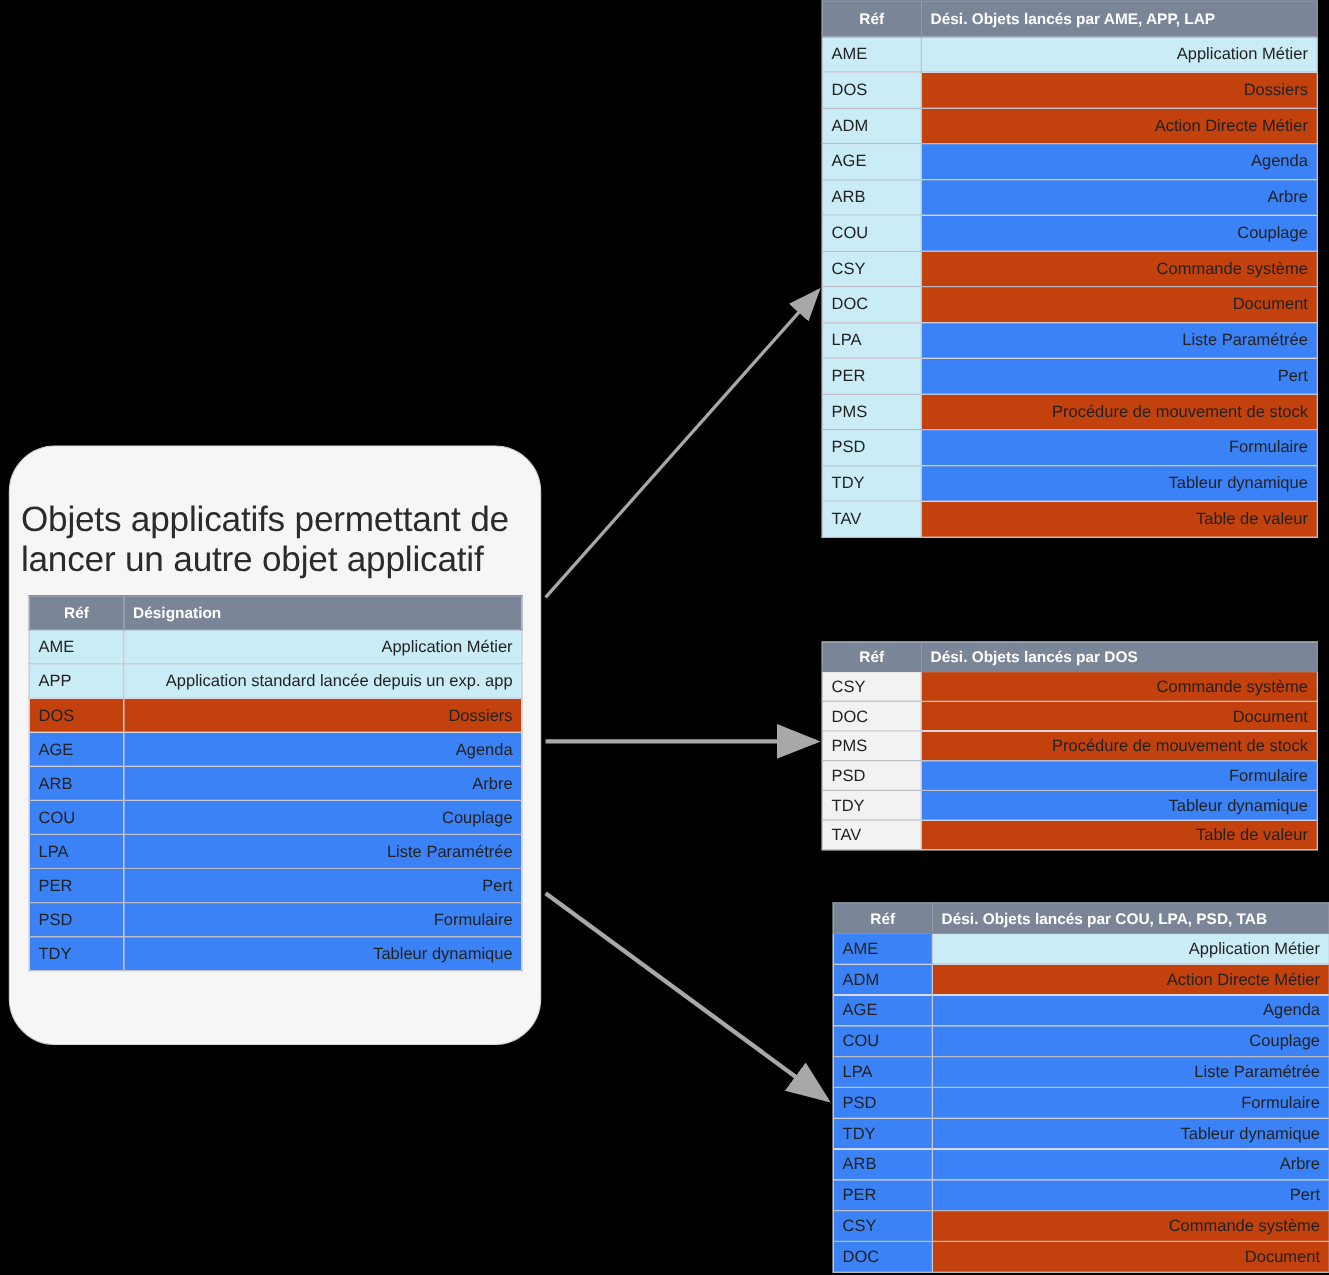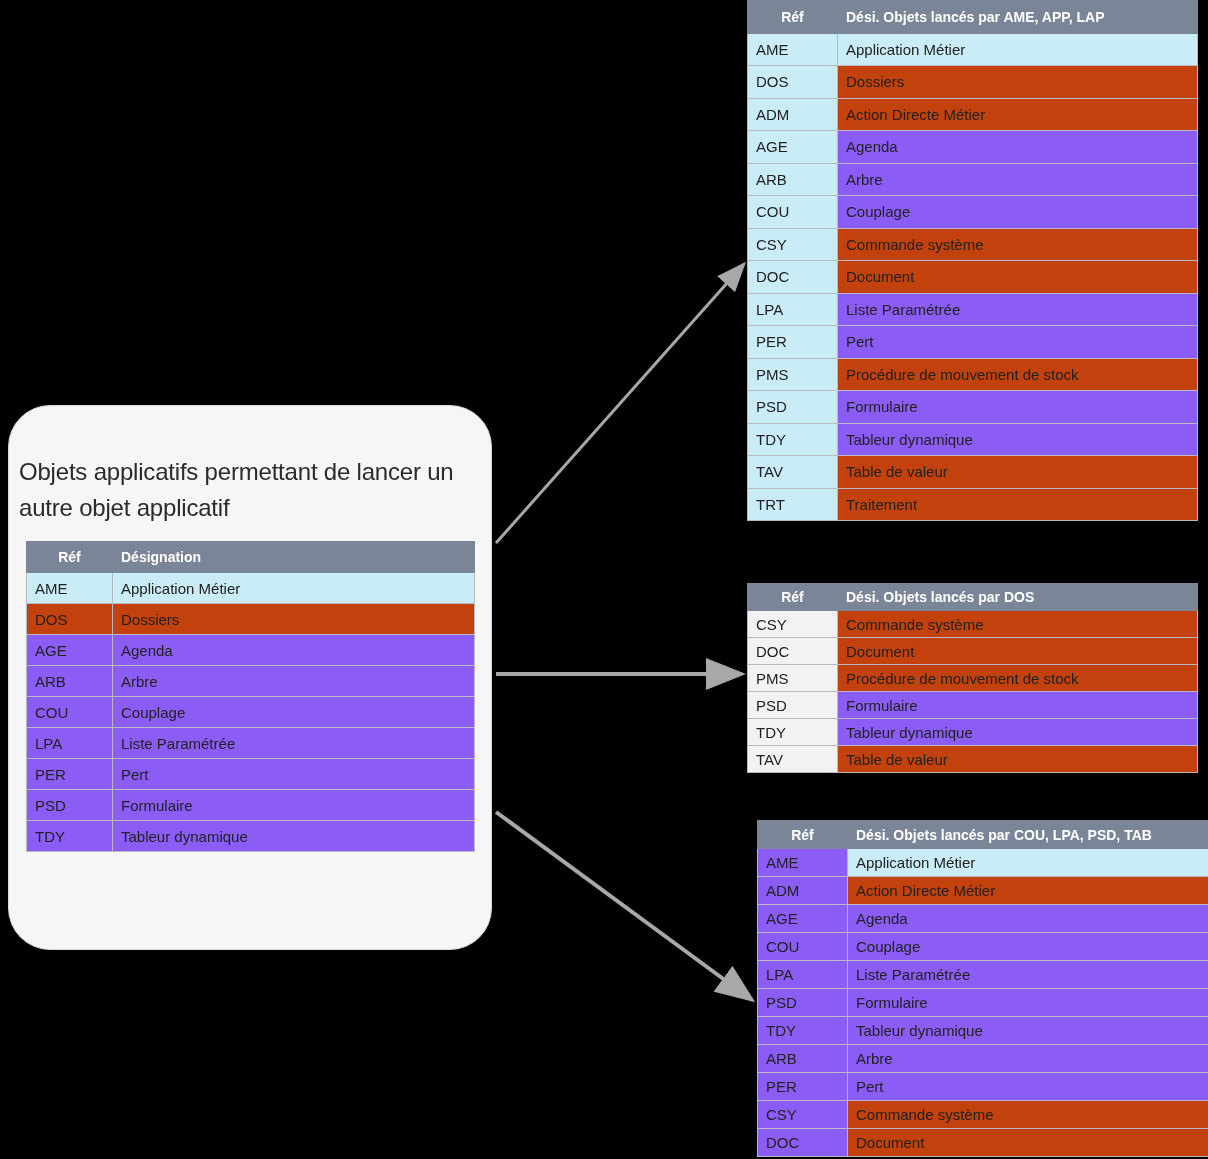--- a/index.html
+++ b/index.html
@@ -33,21 +33,21 @@
     background: #f6f6f6;
     border: 1px solid #d8d8d8;
     border-radius: 42px;
     box-sizing: border-box;
   }
   .callout-title {
     position: absolute;
     left: 10px;
     top: 48px;
     width: 482px;
-    font-size: 24px;
+    font-size: 32px;
     line-height: 36px;
     color: #2b2b2b;
     letter-spacing: -0.2px;
   }
 
   
   .tbl {
     position: absolute;
     border-collapse: collapse;
     table-layout: fixed;
@@ -69,26 +69,26 @@
     color: #ffffff;
     font-weight: bold;
     font-size: 14px;
     border-color: #6e7competitive;
     border: 1px solid #7b8598;
     height: 31px;
   }
   .tbl thead th.h-ref { text-align: center; }
   .tbl thead th.h-des { text-align: left; }
   .tbl td.c-ref { text-align: left; }
-  .tbl td.c-des { text-align: left; }
+  .tbl td.c-des { text-align: right; }
 
   
   .fill-white  { background: #c2410c; }
   .fill-blue   { background: #c9ecf7; }
-  .fill-purple { background: #8b5cf6; }
+  .fill-purple { background: #3b82f6; }
   .fill-gray   { background: #f2f2f2; }
 
   
   #table-main {
     left: 26px;
     top: 541px;
     width: 448px;
   }
   #table-main col.ref { width: 86px; }
   #table-main col.des { width: 362px; }
@@ -151,20 +151,24 @@
       <th class="h-ref">Réf</th>
       <th class="h-des">Désignation</th>
     </tr>
   </thead>
   <tbody>
       <tr>
         <td class="c-ref fill-blue">AME</td>
         <td class="c-des fill-blue">Application Métier</td>
       </tr>
       <tr>
+        <td class="c-ref fill-blue">APP</td>
+        <td class="c-des fill-blue">Application standard lancée depuis un exp. app</td>
+      </tr>
+      <tr>
         <td class="c-ref fill-white">DOS</td>
         <td class="c-des fill-white">Dossiers</td>
       </tr>
       <tr>
         <td class="c-ref fill-purple">AGE</td>
         <td class="c-des fill-purple">Agenda</td>
       </tr>
       <tr>
         <td class="c-ref fill-purple">ARB</td>
         <td class="c-des fill-purple">Arbre</td>
@@ -253,24 +257,20 @@
         <td class="c-des fill-purple">Formulaire</td>
       </tr>
       <tr>
         <td class="c-ref fill-blue">TDY</td>
         <td class="c-des fill-purple">Tableur dynamique</td>
       </tr>
       <tr>
         <td class="c-ref fill-blue">TAV</td>
         <td class="c-des fill-white">Table de valeur</td>
       </tr>
-      <tr>
-        <td class="c-ref fill-blue">TRT</td>
-        <td class="c-des fill-white">Traitement</td>
-      </tr>
     </tbody>
 </table>
 
 <table class="tbl" id="table-dos">
   <colgroup>
       <col class="ref">
       <col class="des">
     </colgroup>
   <thead>
     <tr>

